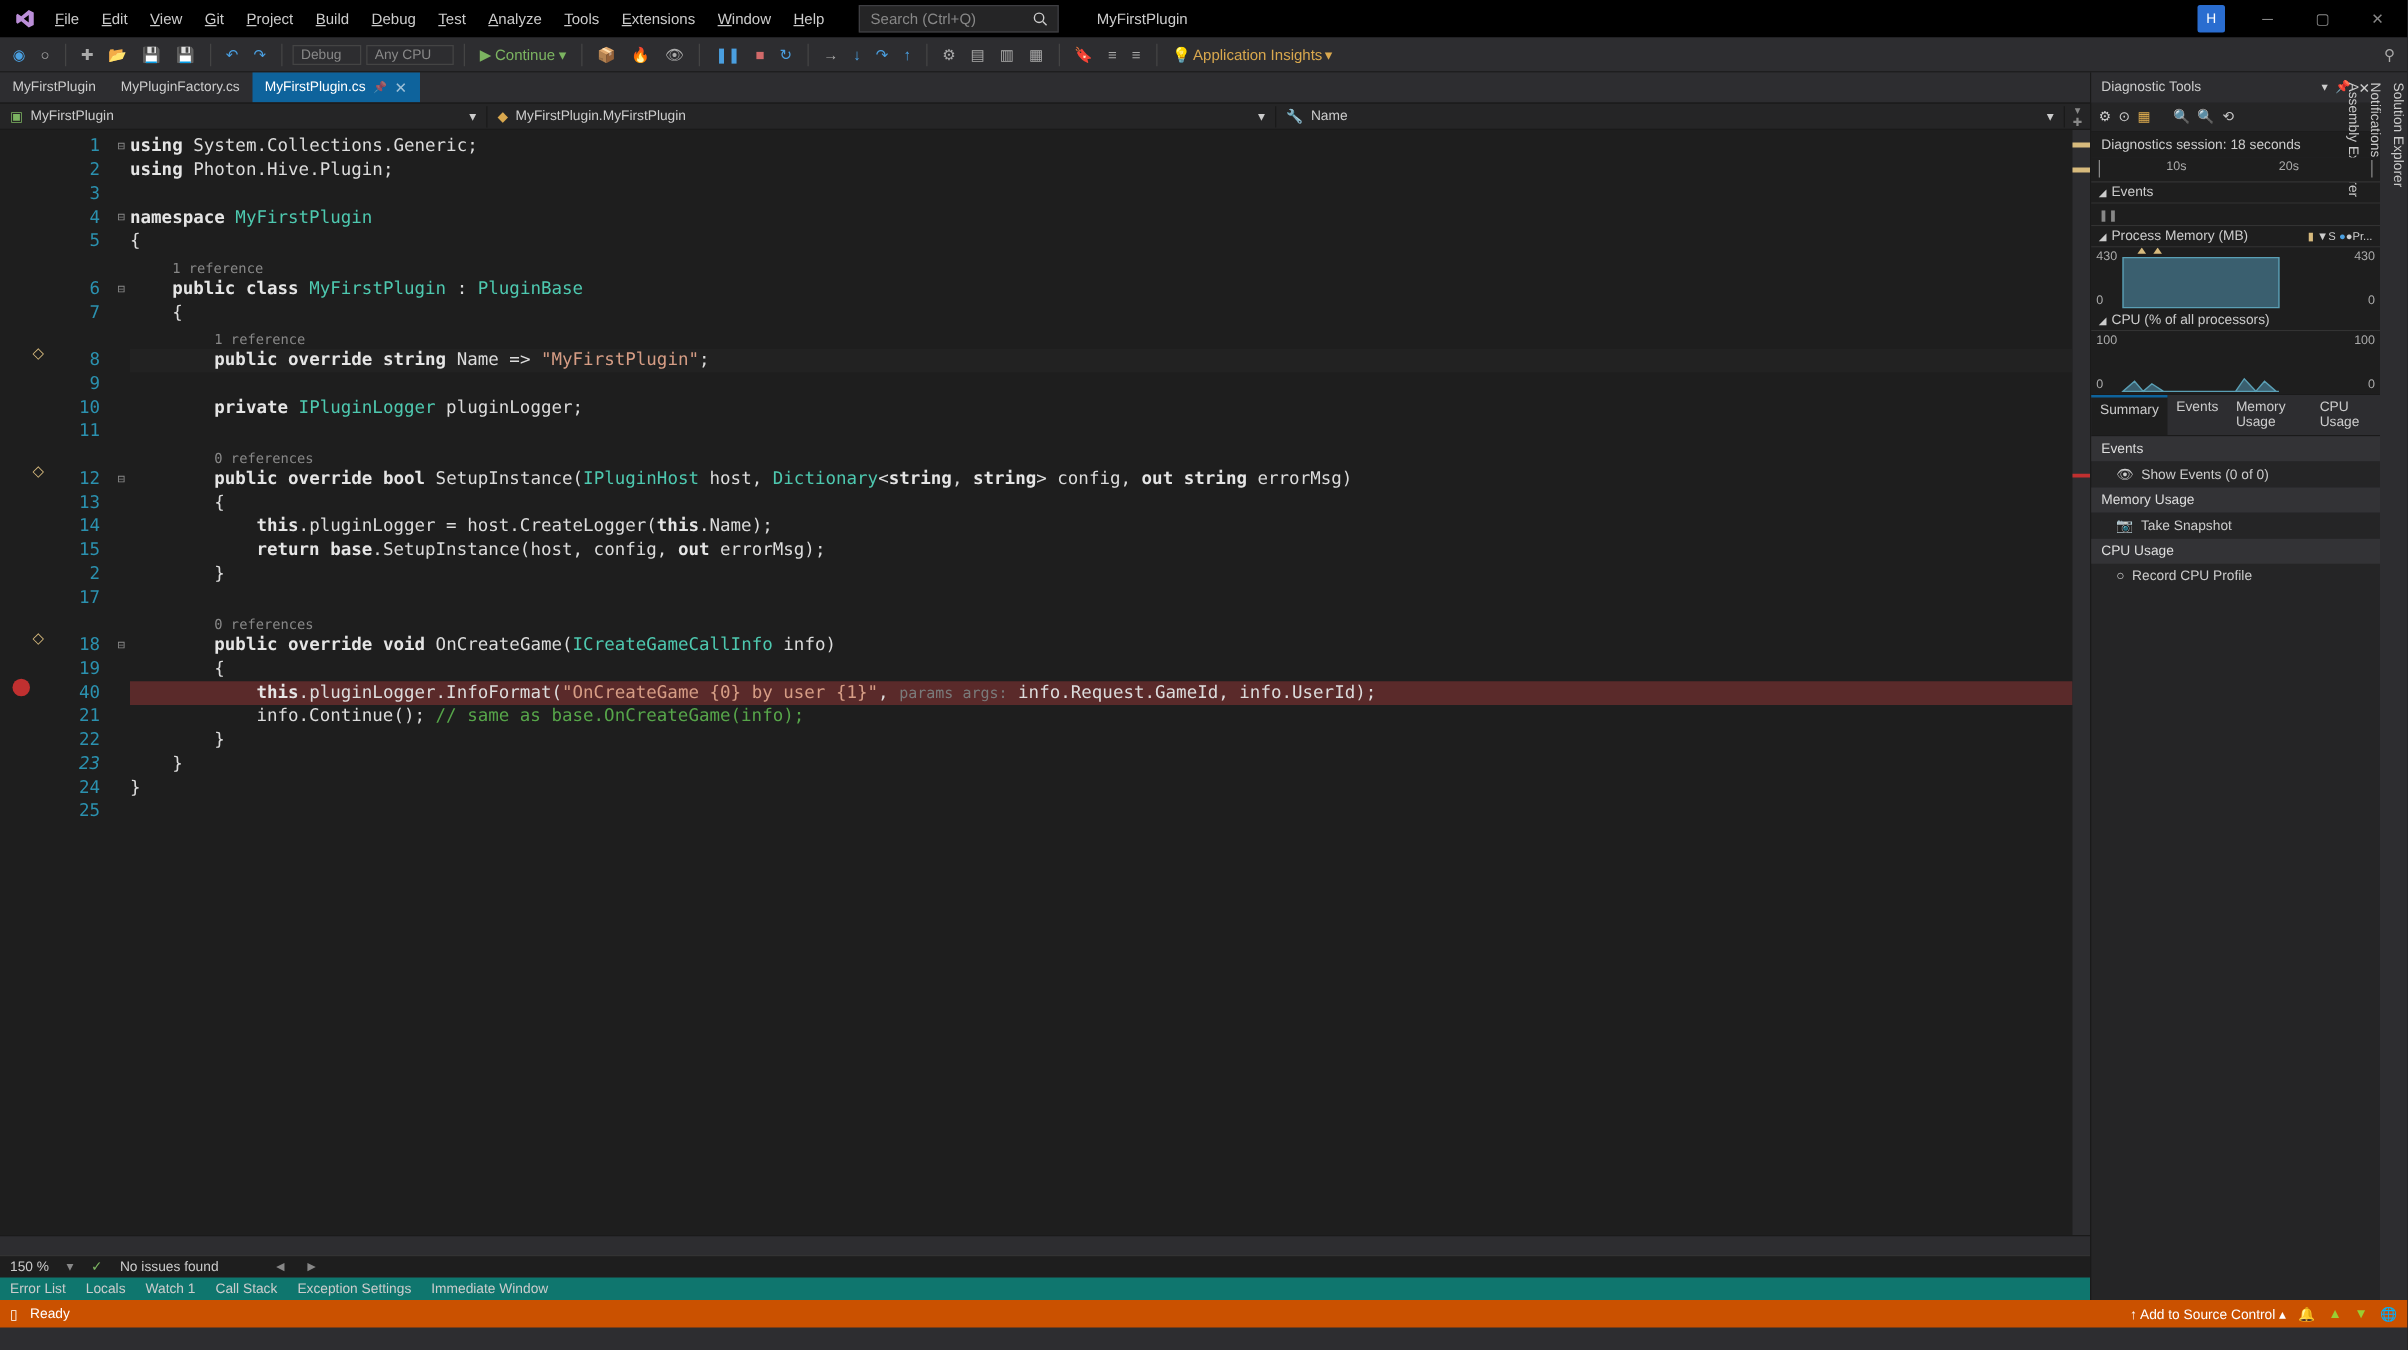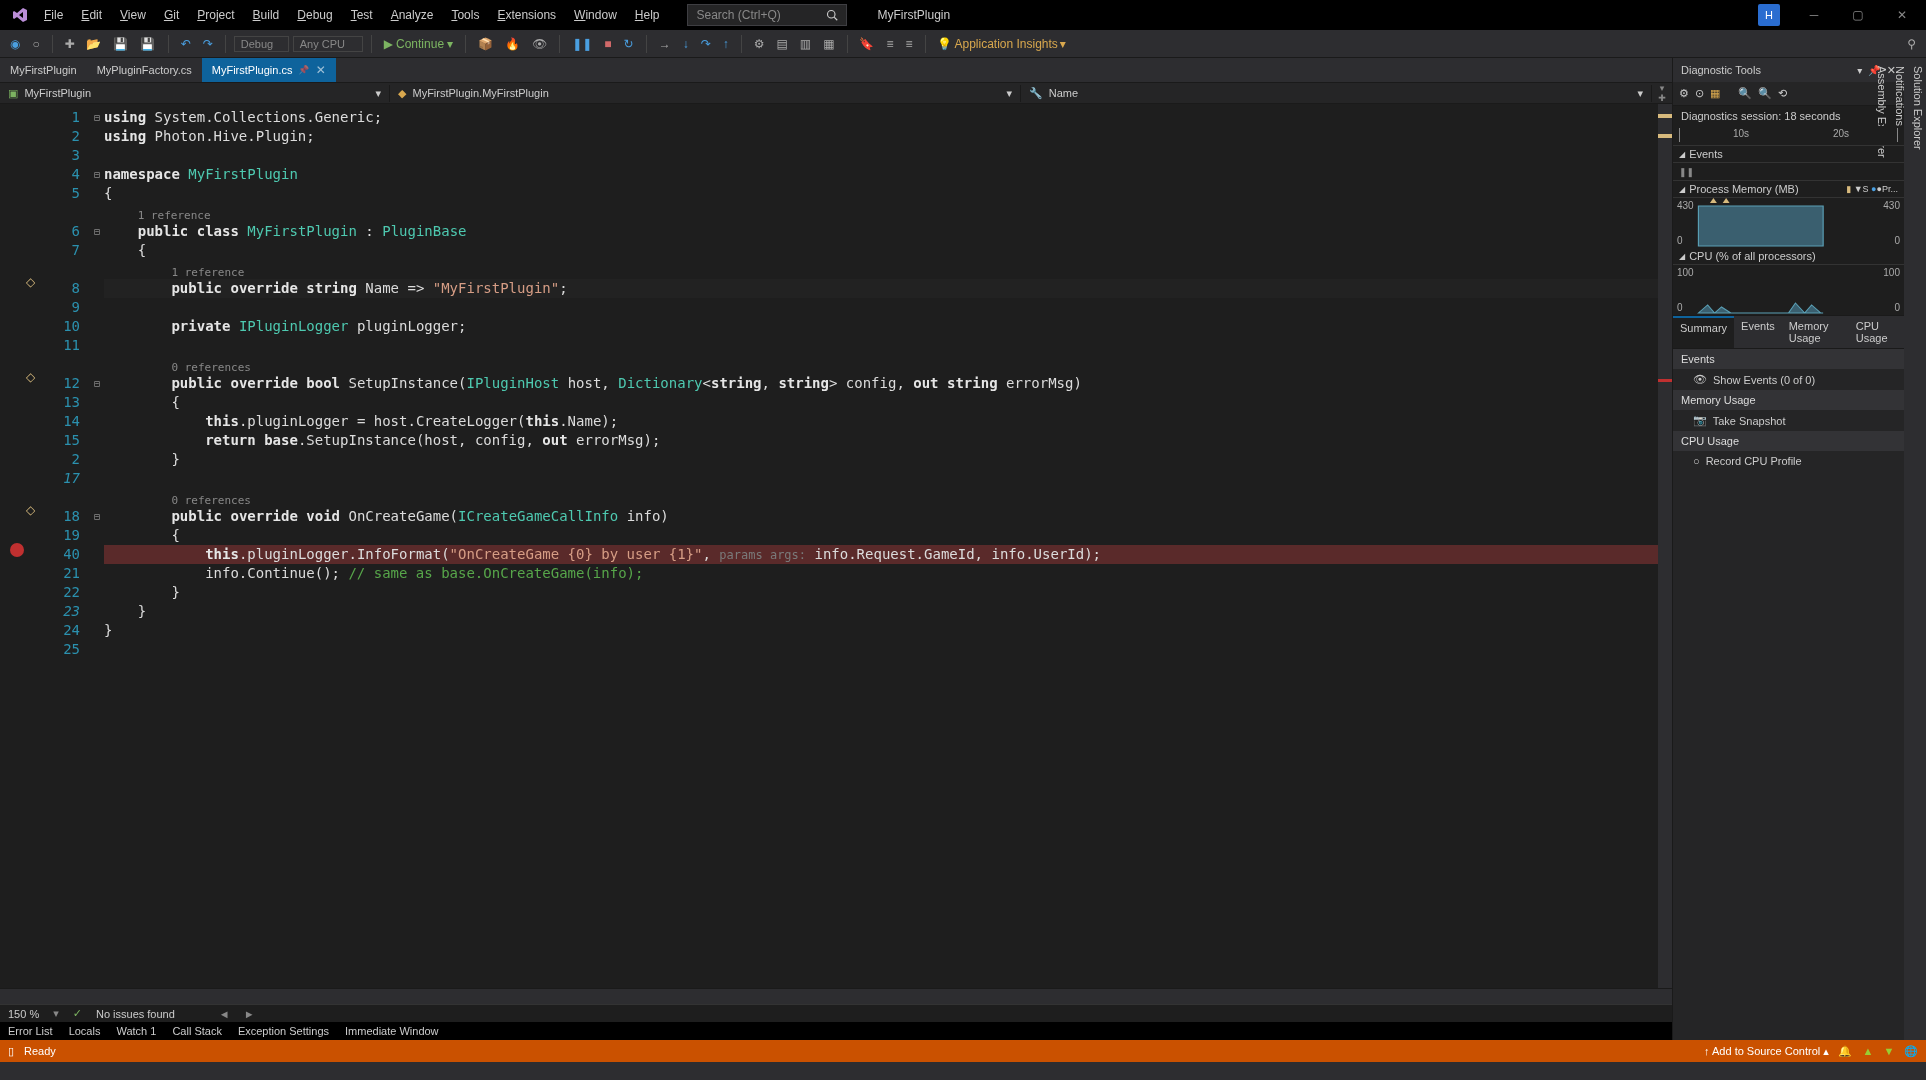--- a/index.html
+++ b/index.html
@@ -58,21 +58,21 @@
 .section-hdr .tri { font-size:8px; }
 .graph { height:50px; background:#1e1e1e; position:relative; }
 .y-lbl { position:absolute; font-size:10px; color:#aaa; }
 .diag-tabs { display:flex; background:#2d2d30; border-top:1px solid #1a1a1a; border-bottom:1px solid #1a1a1a; }
 .diag-tab { padding:4px 7px; cursor:pointer; font-size:11px; }
 .diag-tab.active { background:#1e1e1e; border-top:2px solid #0e639c; }
 .diag-sec { padding:4px 8px; background:#333336; color:#ddd; }
 .diag-item { padding:4px 8px 4px 20px; display:flex; align-items:center; gap:6px; cursor:pointer; }
 .bottom-status { height:18px; background:#1e1e1e; border-top:1px solid #333; display:flex; align-items:center; padding:0 8px; font-size:11px; gap:14px; }
 .bottom-status .right { margin-left:auto; display:flex; gap:14px;margin-top:35px; }
-.bottom-tabs { height:18px; background:#000000; display:flex; align-items:center; font-size:11px; }
+.bottom-tabs { height:18px; background:#0f766e; display:flex; align-items:center; font-size:11px; }
 .btab { padding:2px 8px; cursor:pointer; }
 .status-bar { height:22px; background:#ca5100; display:flex; align-items:center; padding:0 8px; color:#fff; font-size:11px; gap:10px; }
 .status-bar .right { margin-left:auto; display:flex; align-items:center; gap:10px; }
 svg { display:block; }
 .cursor-line { background:rgba(255,255,255,0.02); }
 .light-bulb { position:absolute; left:26px; width:14px; height:14px; color:#d7ba7d; font-size:12px; }
 .scroll-bottom { height:16px; background:#2d2d30; border-top:1px solid #1a1a1a; display:flex; }
 .events-row { height:18px; background:#1e1e1e; border-bottom:1px solid #333; display:flex; align-items:center; padding-left:6px; }
 </style>
 </head>
@@ -252,21 +252,21 @@
           <div style="height: 19px;">8</div>
           <div style="height: 19px;">9</div>
           <div style="height: 19px;">10</div>
           <div style="height: 19px;">11</div>
           <div style="height: 19px;"></div>
           <div style="height: 19px;">12</div>
           <div style="height: 19px;">13</div>
           <div style="height: 19px;">14</div>
           <div style="height: 19px;">15</div>
           <div style="height: 19px;">2</div>
-          <div style="height: 19px; font-style: italic;">17</div>
+          <div style="height: 19px;">17</div>
           <div style="height: 19px;"></div>
           <div style="height: 19px;">18</div>
           <div style="height: 19px;">19</div>
           <div style="height: 19px;">40</div>
           <div style="height: 19px;">21</div>
           <div style="height: 19px;">22</div>
           <div style="height: 19px; font-style: italic;">23</div>
           <div style="height: 19px;">24</div>
           <div style="height: 19px;">25</div>
         </div>
@@ -348,21 +348,21 @@
       <span style="color:#d9a84e">▦</span>
       <span style="width:6px"></span>
       <span>🔍</span>
       <span>🔍</span>
       <span>⟲</span>
     </div>
     <div class="diag-info">Diagnostics session: 18 seconds</div>
     <div class="timeline">
       <span class="tick" style="left:6px;border-left:1px solid #888;height:14px;width:1px"></span>
       <span class="tick" style="left:60px">10s</span>
-      <span class="tick" style="left:160px">20s</span>
+      <span class="tick" style="left:150px">20s</span>
       <span class="tick" style="right:6px;border-left:1px solid #888;height:14px;width:1px"></span>
     </div>
     <div class="section-hdr">
         <span class="tri">◢</span>
         <span>Events</span>
       </div>
     <div class="events-row">
       <span style="color:#888;font-size:9px">❚❚</span>
     </div>
     <div class="section-hdr">

